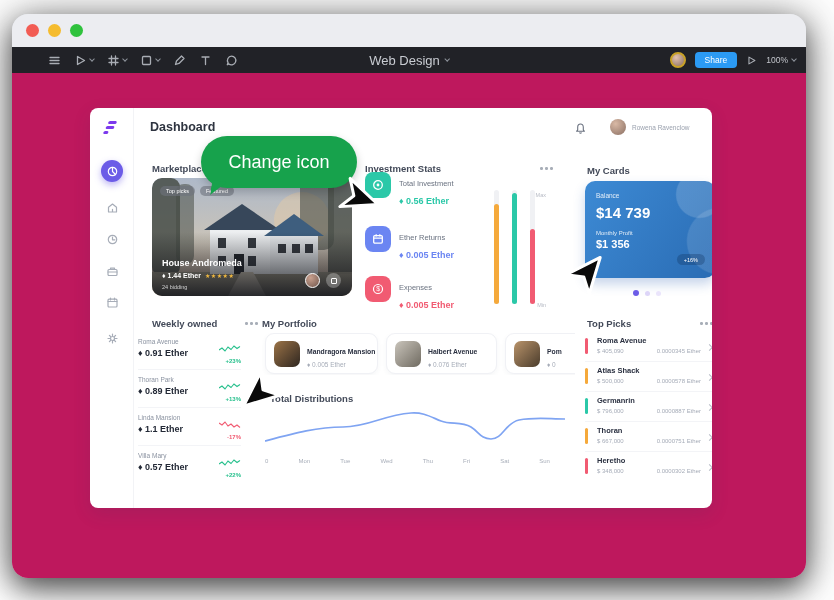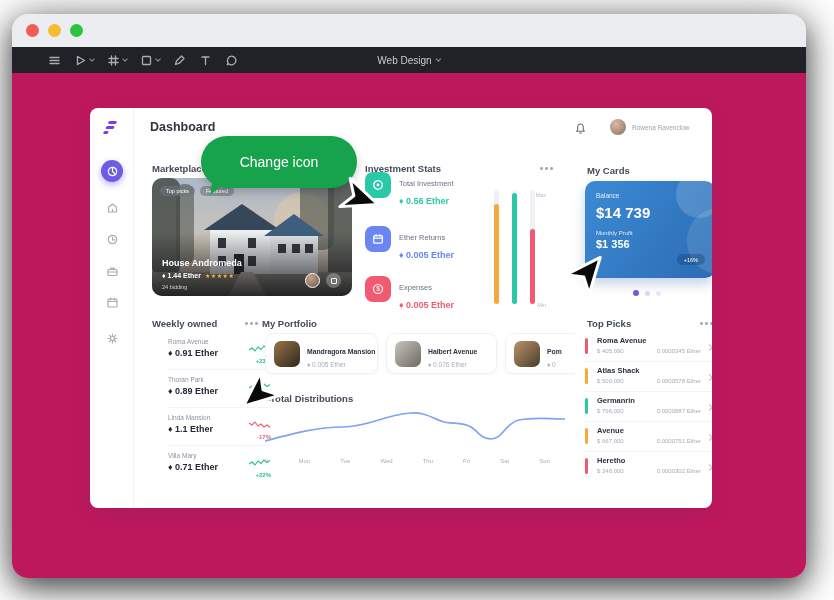--- a/index.html
+++ b/index.html
@@ -13,21 +13,21 @@
   .titlebar { height:33px; background:#ECEDF1; display:flex; align-items:center; padding-left:14px; gap:9px; }
   .light { width:13px; height:13px; border-radius:50%; display:inline-block; }
   .light.red { background:#F25C54; } .light.yellow { background:#F5BC2F; } .light.green { background:#2FC23D; }
 
   .toolbar { position:relative; height:26px; background:#212227; display:flex; align-items:center; }
   .tools { display:flex; align-items:center; gap:13px; margin-left:36px; }
   .tool { display:flex; align-items:center; gap:3px; cursor:pointer; }
   .ti { width:13px; height:13px; stroke:#A9ADB4; fill:none; stroke-width:1.3; stroke-linecap:round; stroke-linejoin:round; }
   .caret { width:4px; height:4px; border-right:1px solid #8E939B; border-bottom:1px solid #8E939B; transform:rotate(45deg); margin-top:-2px; }
   .doc-title { position:absolute; left:50%; transform:translateX(-50%); display:flex; align-items:center; gap:5px;
-               font-size:10px; color:#C9CCD2; }
+               font-size:13px; color:#C9CCD2; }
   .tb-right { position:absolute; right:10px; display:flex; align-items:center; gap:9px; }
   .tb-avatar { width:16px; height:16px; border-radius:50%; border:2px solid #C9A227;
                background:radial-gradient(circle at 35% 30%, #E3C2AE, #8A6F63); }
   .share-btn { height:16px; padding:0 10px; border-radius:4px; background:var(--share-blue); color:#fff;
                font-size:8.5px; display:flex; align-items:center; cursor:pointer; }
   .zoom-ctl { display:flex; align-items:center; gap:4px; font-size:8.5px; color:#C3C6CC; }
 
   .canvas { position:absolute; top:59px; left:0; right:0; bottom:0; background:#be185d; }
 
   
@@ -89,21 +89,21 @@
   .bc-profit { font-size:11px; font-weight:700; margin-top:2px; }
   .bc-badge { position:absolute; right:10px; bottom:13px; font-size:5.5px; background:rgba(10,40,80,.28);
               padding:2.5px 7px; border-radius:8px; }
   .dots { position:absolute; left:543px; top:182px; display:flex; gap:6px; align-items:center; }
   .dots i { border-radius:50%; cursor:pointer; }
   .dots i:nth-child(1){ width:6px; height:6px; background:var(--accent-purple); }
   .dots i:nth-child(2){ width:5px; height:5px; background:#DDD5F8; }
   .dots i:nth-child(3){ width:5px; height:5px; background:#EAE4FB; }
 
   
-  .tok-row { position:absolute; left:78px; width:103px; height:36px; border-bottom:1px solid #F3F4F7; }
+  .tok-row { position:absolute; left:48px; width:103px; height:36px; border-bottom:1px solid #F3F4F7; }
   .tok-row.last { border-bottom:none; }
   .tok-name { font-size:6.5px; color:#8A92A0; margin-top:4px; }
   .tok-val { font-size:9px; font-weight:700; color:#232936; margin-top:3px; }
   .tok-right { position:absolute; right:0; top:5px; text-align:right; }
   .spark { width:22px; height:9px; fill:none; stroke:currentColor; stroke-width:1.1; }
   .spark.up { color:var(--green); } .spark.down { color:var(--red); }
   .tok-chg { font-size:6px; font-weight:700; margin-top:1px; }
   .tok-chg.pos { color:var(--green); } .tok-chg.neg { color:var(--red); }
 
   
@@ -127,21 +127,21 @@
   .tp-price { position:absolute; left:12px; top:14px; font-size:6px; color:#A6ACB8; }
   .tp-eth { position:absolute; right:14px; top:14px; font-size:6px; color:#A6ACB8; }
   .chev { position:absolute; right:3px; top:11px; width:5px; height:5px;
           border-top:1.2px solid #B7BCC6; border-right:1.2px solid #B7BCC6; transform:rotate(45deg); }
 
   
   .bubble { position:absolute; display:flex; align-items:center; justify-content:center; z-index:20;
             font-weight:500; box-shadow:0 4px 10px rgba(0,0,0,.20); }
   .bubble .tail { position:absolute; width:15px; height:15px; background:inherit; }
   .bubble.green { left:201px; top:136px; width:156px; height:52px; border-radius:27px;
-                  background:var(--callout-green); color:#fff; font-size:14px; }
+                  background:var(--callout-green); color:#fff; font-size:18px; }
   .bubble.green .tail { left:10px; bottom:-8px; clip-path:polygon(0 0,100% 0,0 100%); transform:rotate(8deg); }
   .bubble.yellow { left:463px; top:297px; width:116px; height:51px; border-radius:26px;
                    background:var(--callout-yellow); color:#1D1F23; font-size:18px; }
   .bubble.yellow .tail { right:8px; top:-8px; clip-path:polygon(0 0,100% 0,100% 100%); transform:rotate(-6deg); }
   .bubble.blue { left:269px; top:406px; width:163px; height:61px; border-radius:31px;
                  background:var(--callout-blue); color:#fff; font-size:20px; }
   .bubble.blue .tail { left:10px; bottom:-8px; clip-path:polygon(0 0,100% 0,0 100%); transform:rotate(8deg); }
 
   .cursor { position:absolute; width:44px; height:44px; z-index:21; }
   .cursor svg { width:100%; height:100%; }
@@ -198,20 +198,31 @@
           </span>
         <span class="tool">
           <svg class="ti" viewBox="0 0 13 13">
               <path d="M6.5 2.2a4.3 4.3 0 1 1-2.6 7.7L2.3 10.8l.8-2A4.3 4.3 0 0 1 6.5 2.2Z"></path>
             </svg>
           </span>
       </div>
       <div class="doc-title">
         <span>Web Design</span>
         <i class="caret"></i>
+      </div>
+      <div class="tb-right">
+        <span class="tb-avatar"></span>
+        <span class="share-btn">Share</span>
+        <svg class="ti" style="width:11px;height:11px" viewBox="0 0 13 13">
+            <path d="M3.5 2.5l7 4-7 4z"></path>
+          </svg>
+        <span class="zoom-ctl">
+          <span>100%</span>
+          <i class="caret"></i>
+        </span>
       </div>
     </div>
 
     <div class="canvas">
       <div class="dash">
 
         <div class="dash-sidebar">
           <svg class="logo" width="20" height="20" viewBox="0 0 20 20">
             <g fill="#7C3AED" transform="skewX(-16)">
                 <rect x="8.5" y="3" width="8.5" height="3" rx="1.5"></rect>
@@ -413,21 +424,21 @@
         <div class="tok-row" style="top:302px">
           <div class="tok-name">Linda Mansion</div>
           <div class="tok-val">♦ 1.1 Ether</div>
           <div class="tok-right"><svg class="spark down" viewBox="0 0 22 9">
                 <polyline points="0,3 3,5 6,2 9,6 12,4 15,7 18,5 21,7.5"></polyline>
               </svg>
             <div class="tok-chg neg">-17%</div></div>
         </div>
         <div class="tok-row last" style="top:340px">
           <div class="tok-name">Villa Mary</div>
-          <div class="tok-val">♦ 0.71 Ether</div>
+          <div class="tok-val">♦ 0.57 Ether</div>
           <div class="tok-right"><svg class="spark up" viewBox="0 0 22 9">
                 <polyline points="0,6 3,4 6,7 9,3 12,5.5 15,2 18,4.5 21,2.5"></polyline>
               </svg>
             <div class="tok-chg pos">+22%</div></div>
         </div>
 
         <span class="sec-label" style="left:172px;top:210px">My Portfolio</span>
         <div class="pf-row">
           <div class="pf-card" style="left:3px;width:113px">
             <span class="pf-thumb" style="background:linear-gradient(135deg,#9B7347,#2E2620)"></span>
@@ -484,21 +495,21 @@
         </div>
         <div class="tp-row" style="top:286px">
           <i class="tp-bar" style="background: rgb(43, 200, 168);"></i>
           <span class="tp-name">Germanrin</span>
           <span class="tp-price">$ 796,000</span>
           <span class="tp-eth">0.0000887 Ether</span>
           <i class="chev"></i>
         </div>
         <div class="tp-row" style="top:316px">
           <i class="tp-bar" style="background: rgb(245, 169, 59);"></i>
-          <span class="tp-name">Avenue</span>
+          <span class="tp-name">Thoran</span>
           <span class="tp-price">$ 667,000</span>
           <span class="tp-eth">0.0000751 Ether</span>
           <i class="chev"></i>
         </div>
         <div class="tp-row last" style="top:346px">
           <i class="tp-bar" style="background: rgb(241, 91, 114);"></i>
           <span class="tp-name">Heretho</span>
           <span class="tp-price">$ 348,000</span>
           <span class="tp-eth">0.0000302 Ether</span>
           <i class="chev"></i>

